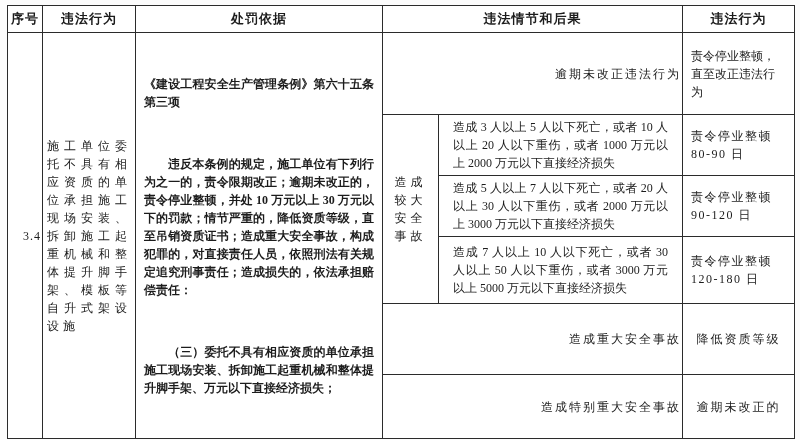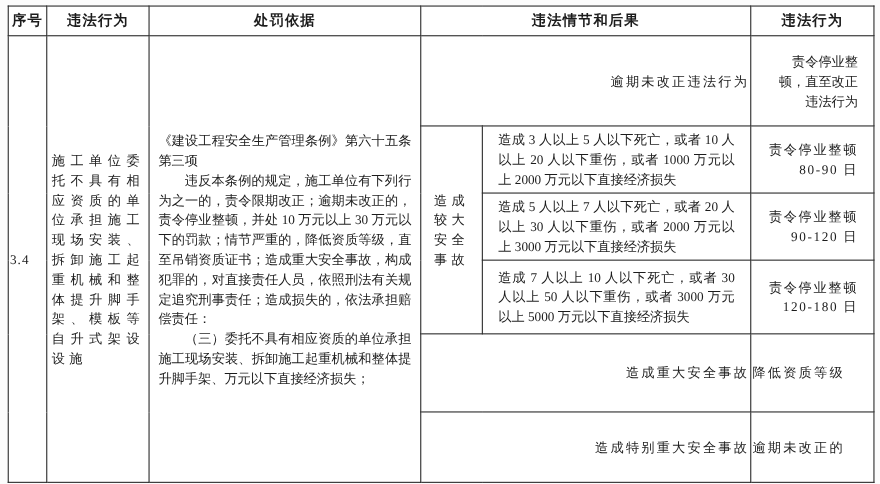--- a/index.html
+++ b/index.html
@@ -32,63 +32,65 @@
     background: #ffffff;
   }
   .reg-table th {
     font-size: 13px;
     font-weight: bold;
     text-align: center;
     letter-spacing: 1px;
   }
   
   .cell-serial {
-    text-align: left;
+    text-align: right;
     font-size: 12.5px;
     letter-spacing: 1px;
   }
   .cell-violation {
     text-align: justify;
     letter-spacing: 4px;
     padding: 4px 4px;
     line-height: 1.55;
     margin-left: 28px;
   }
   .cell-basis {
     text-align: justify;
     padding: 6px 8px;
     line-height: 1.5;
     vertical-align: middle;
+    font-weight: bold;
   }
-  .cell-basis .indent { text-indent: 2em; }
+  .cell-basis .indent { text-indent: 2em; margin-top: 44px; }
   .cell-circ-center {
     text-align: right;
     letter-spacing: 2px;
   }
   .cell-group-label {
     text-align: center;
     letter-spacing: 4px;
     line-height: 1.7;
     padding: 0 5px;
   }
   .cell-detail {
     text-align: justify;
     padding: 3px 14px;
     line-height: 1.55;
   }
   .cell-penalty {
-    text-align: right;
-    padding: 2px 14px;
+    text-align: left;
+    padding: 2px 8px;
     letter-spacing: 1.5px;
     line-height: 1.6;
   }
   .cell-penalty-tight {
     letter-spacing: 0;
   }
   .cell-penalty-center {
+    text-align: center;
     letter-spacing: 2px;
   }
   tr.r-head   { height: 27px; }
   tr.r1 { height: 82px; }
   tr.r2 { height: 57px; }
   tr.r3 { height: 58px; }
   tr.r4 { height: 67px; }
   tr.r5 { height: 71px; }
   tr.r6 { height: 64px; }
 </style>

